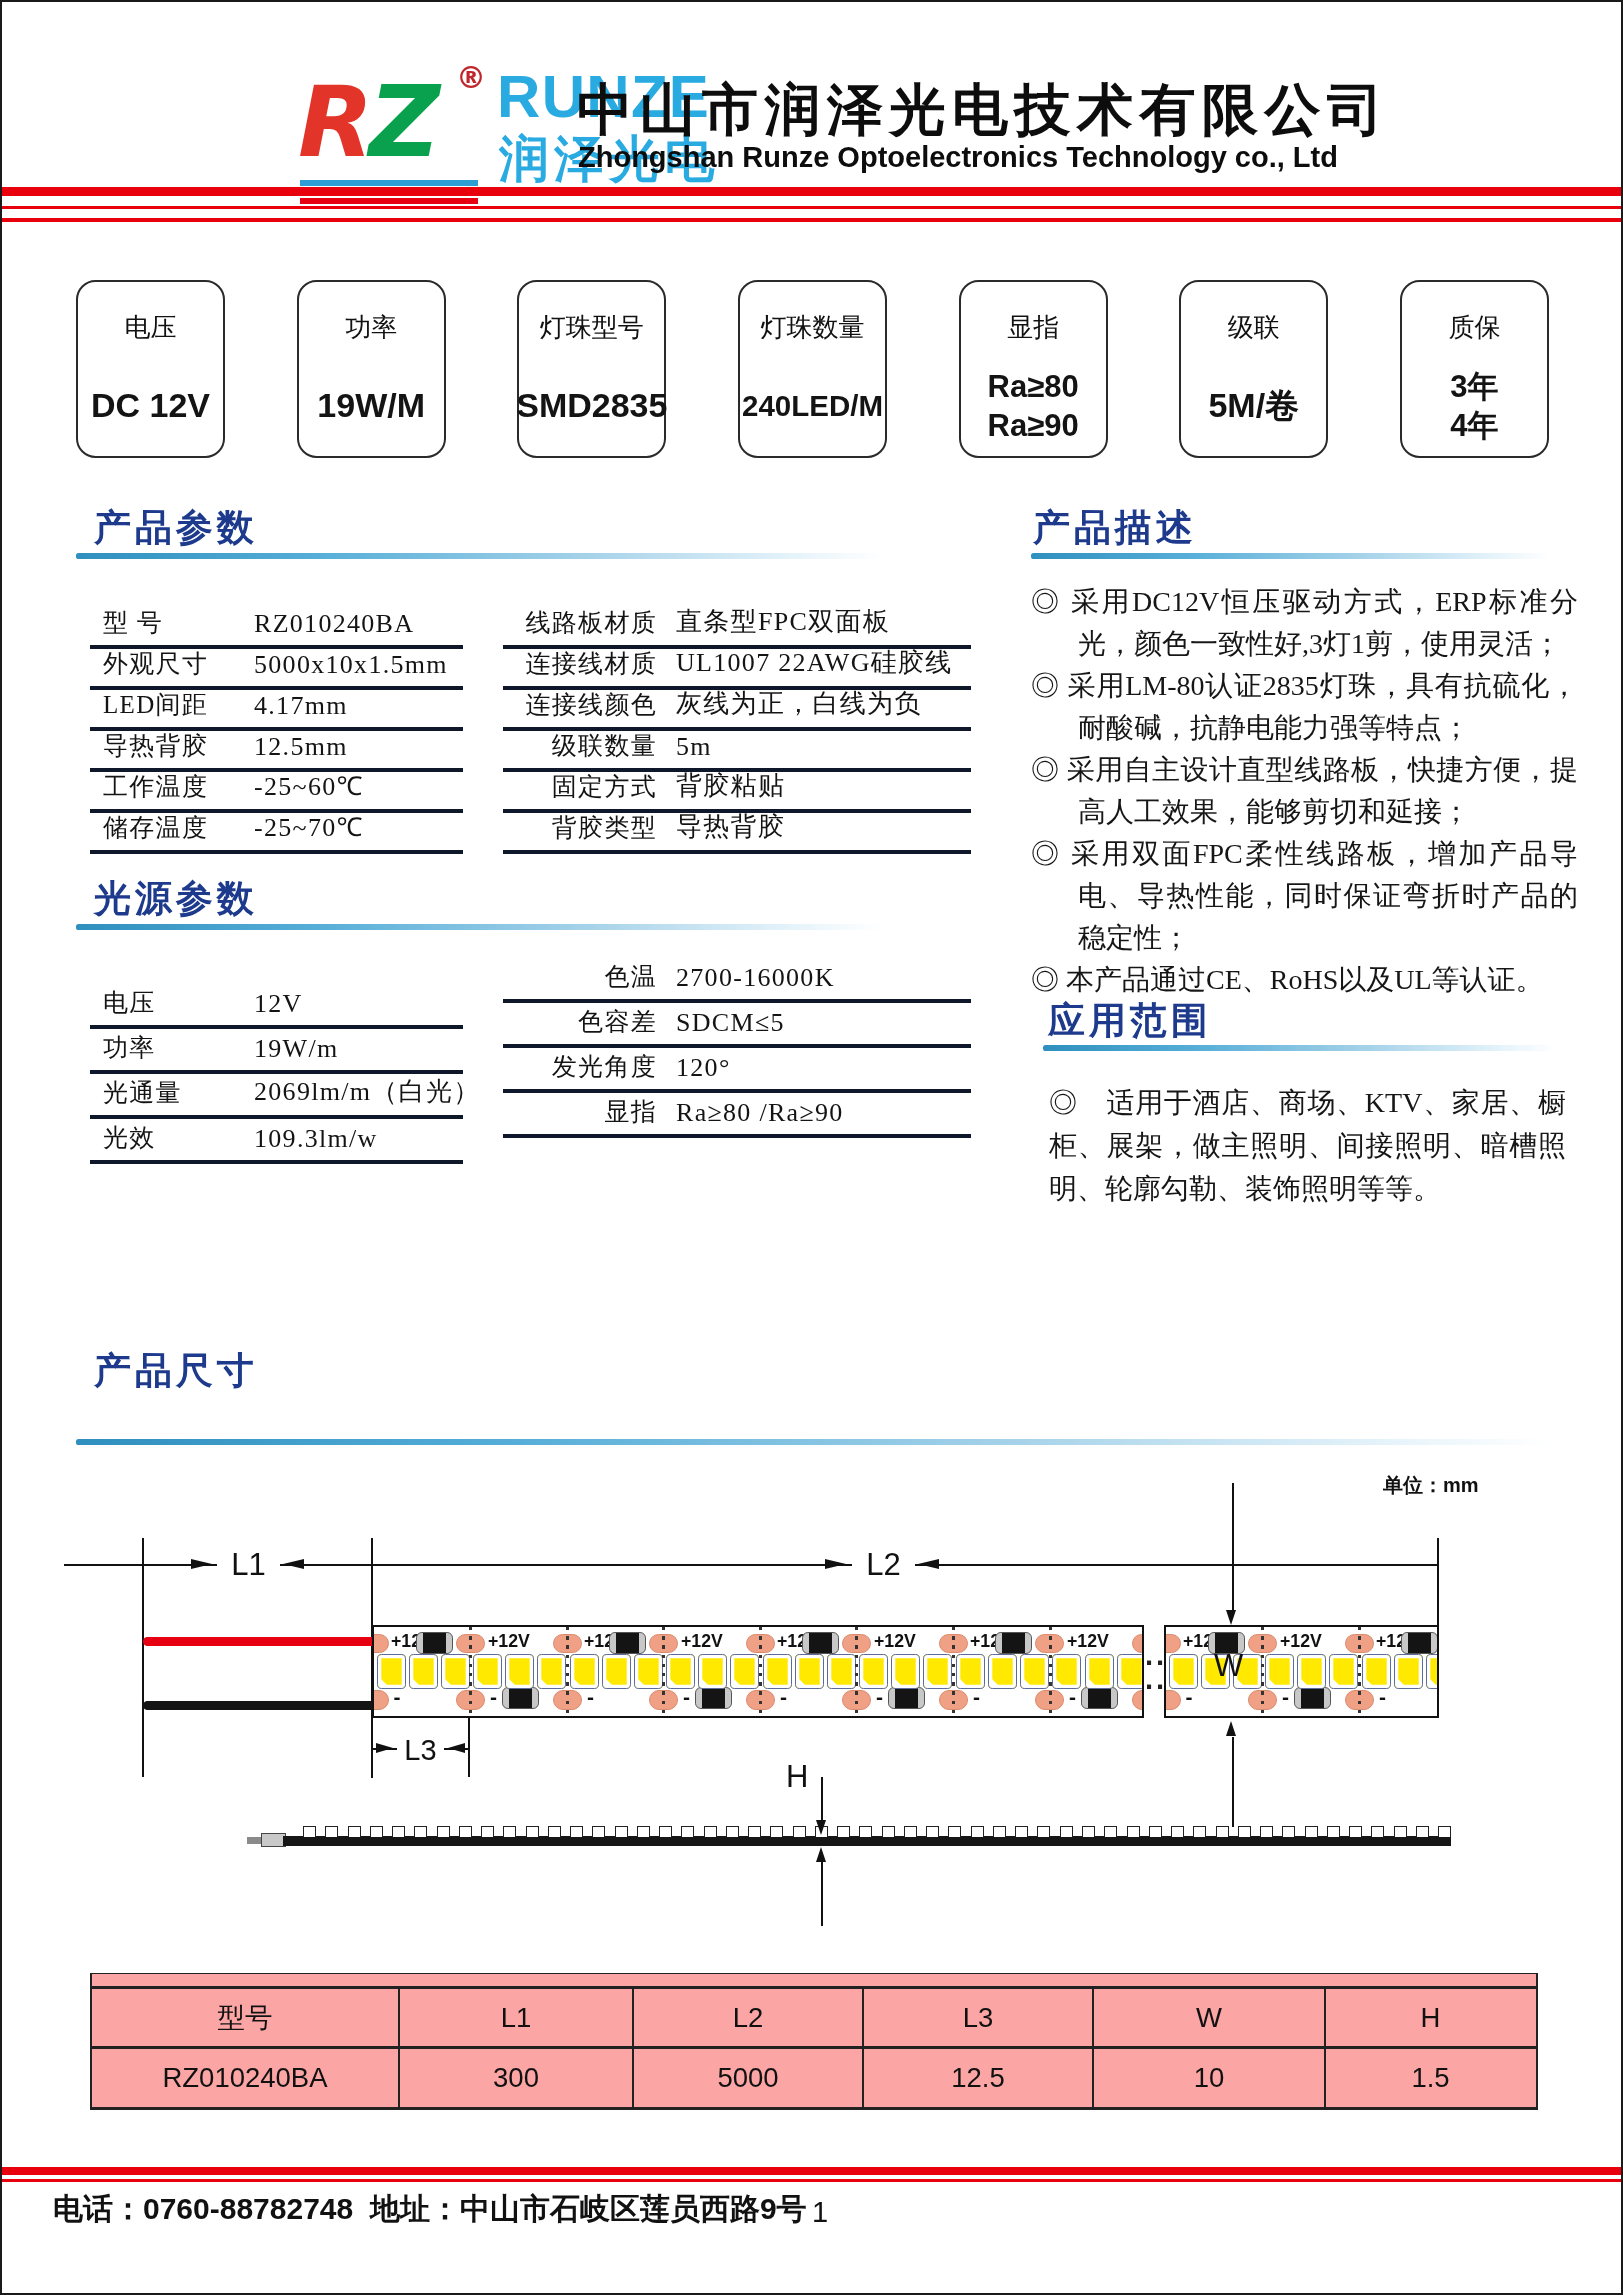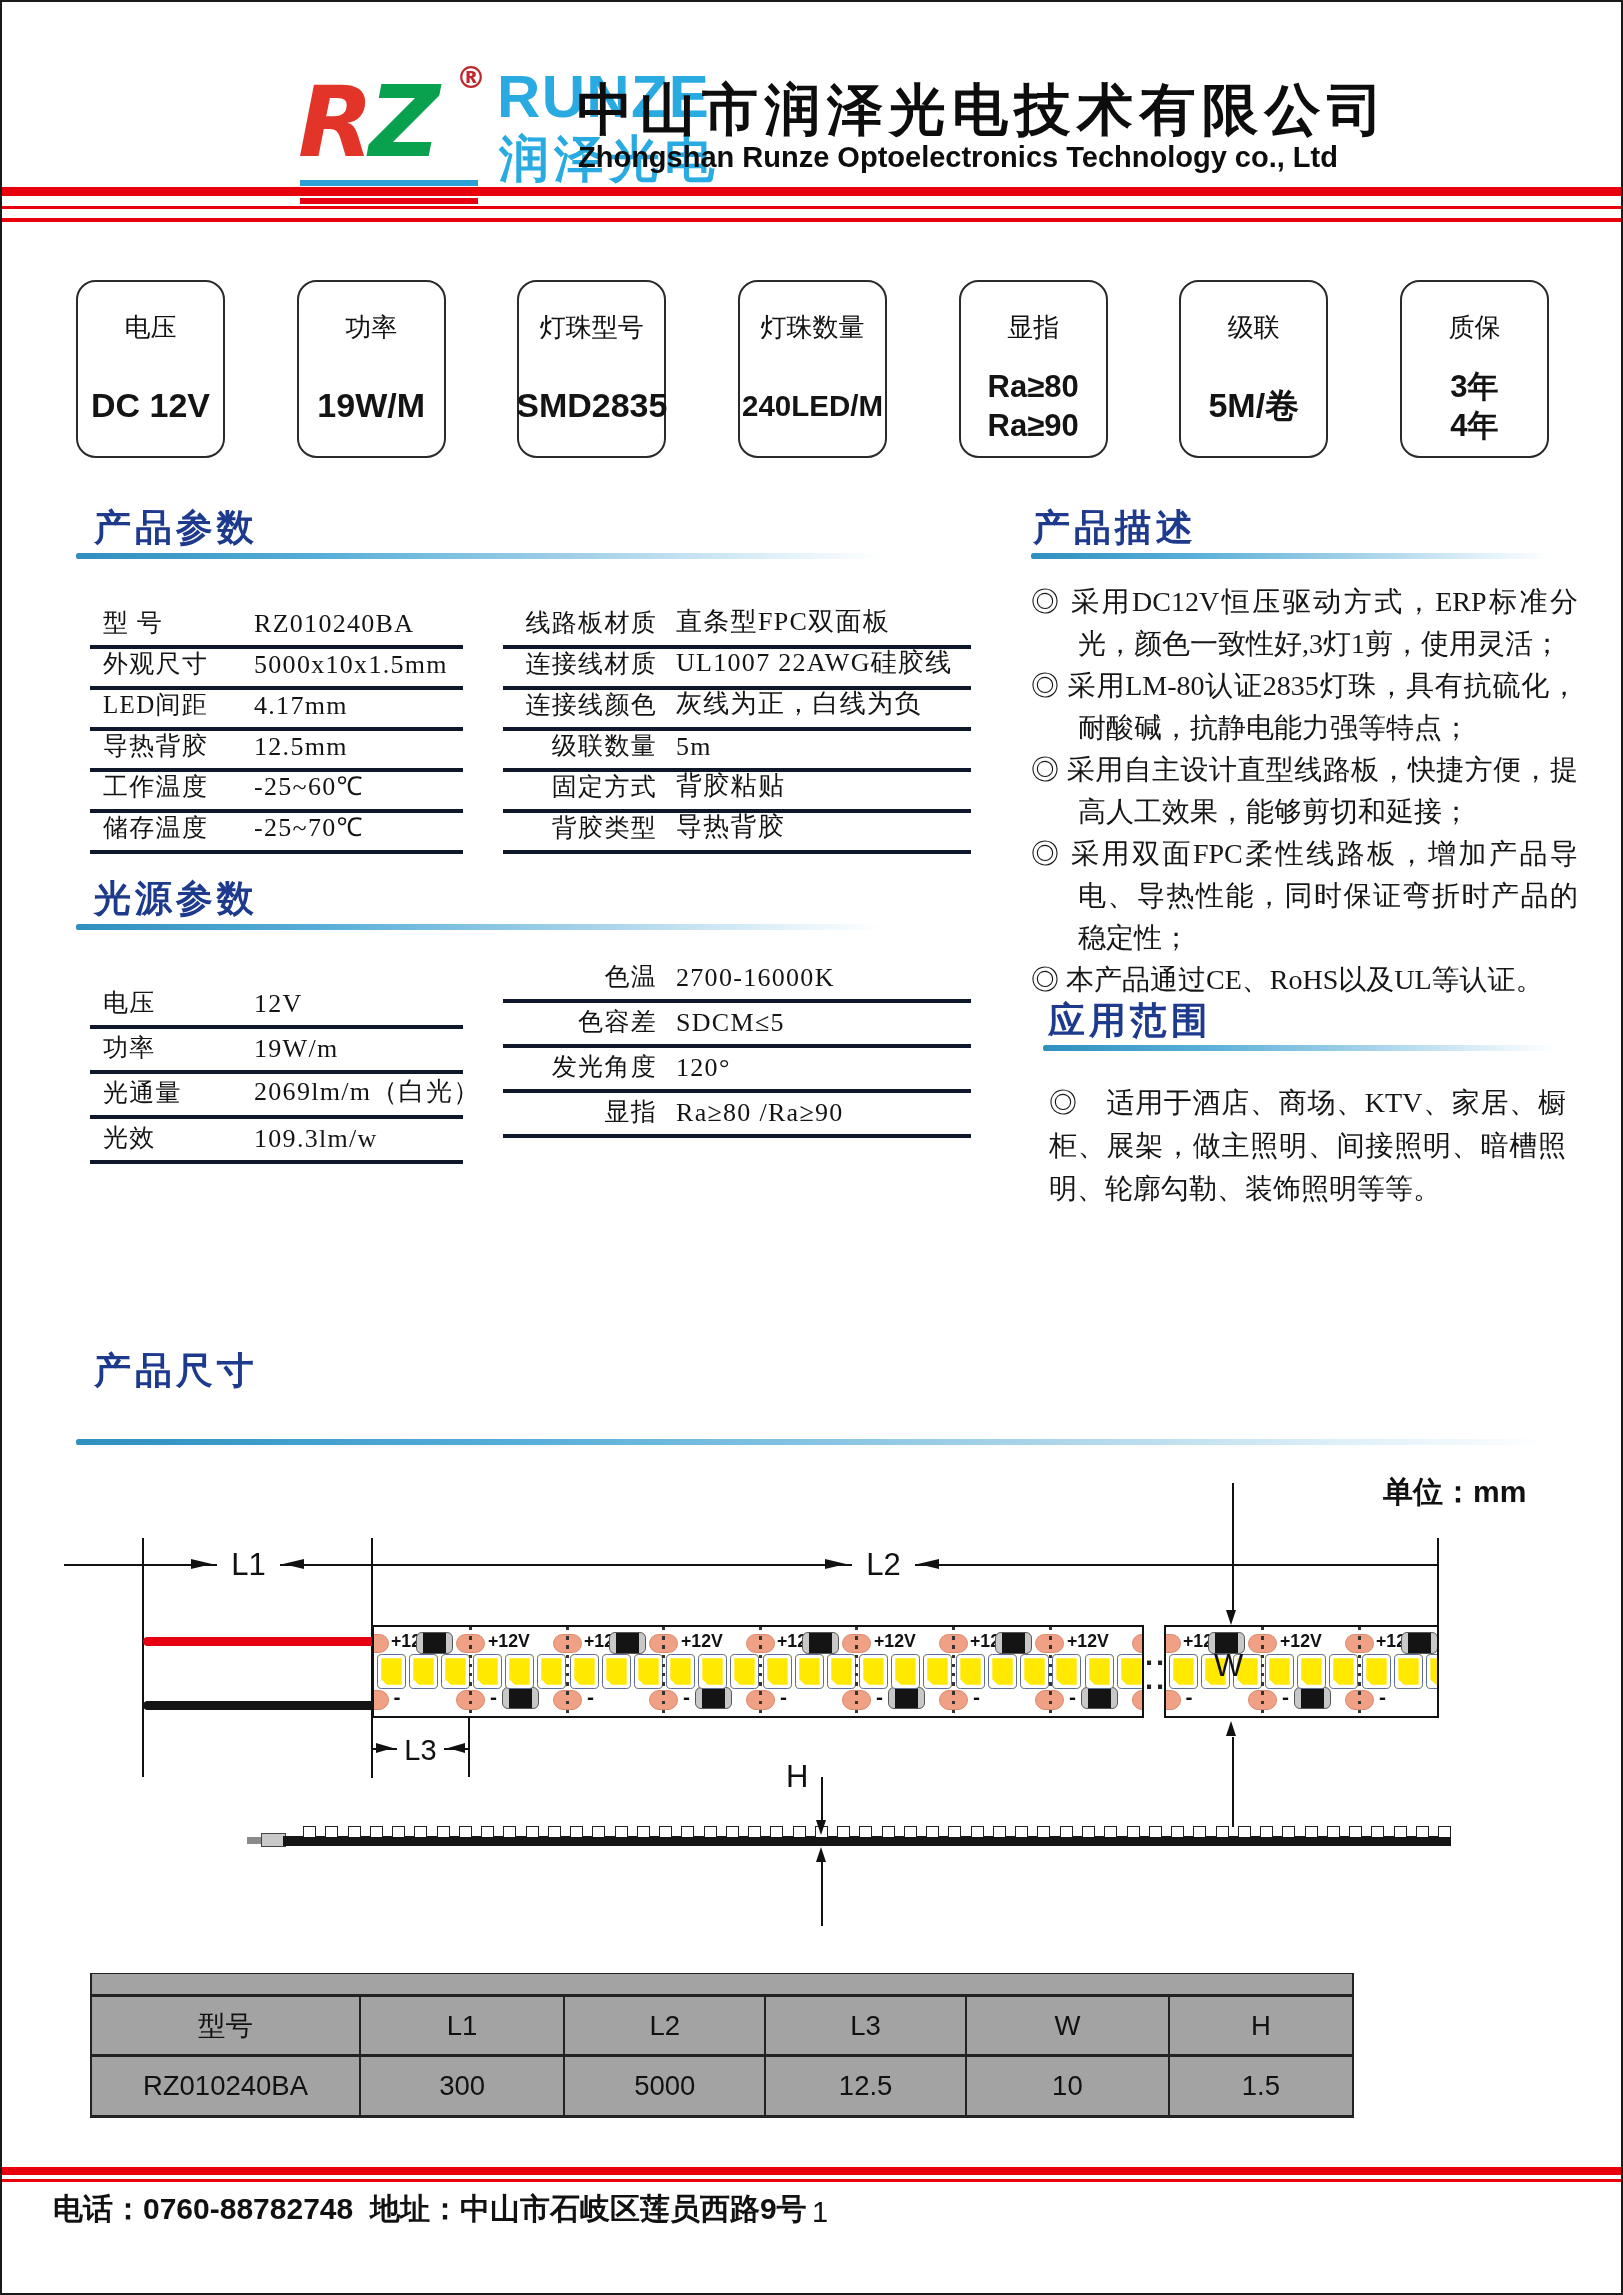--- a/index.html
+++ b/index.html
@@ -80,24 +80,24 @@
     background:linear-gradient(90deg,#c8c8c8 0 5.9px,#141414 5.9px calc(100% - 5.9px),#c8c8c8 calc(100% - 5.9px) 100%); }
   .res.rtop { top:5.2px; } .res.rbot { top:60px; }
   .led { position:absolute; top:27px; width:29px; height:35px; background:#ffe900; border:1.3px solid #5b6b9e; border-radius:4.6px; box-shadow:inset 0 0 0 3.3px #fff; }
   .led::after { content:""; position:absolute; left:2px; bottom:2px; width:0; height:0; border-left:8.5px solid #fff; border-top:8.5px solid transparent; }
   .break-dots { position:absolute; font-family:"Liberation Sans",sans-serif; font-weight:900; font-size:29px; color:#222; letter-spacing:1.3px; line-height:19.6px; }
 
   .sidebar-strip { position:absolute; background:#161616; }
   .nub { position:absolute; width:13px; height:10.5px; background:#fff; border:1.3px solid #222; border-bottom:none; }
   .connector { position:absolute; background:#c9c9c9; border:1.3px solid #444; }
   .connector-tail { position:absolute; background:#8a8a8a; }
-  .unit-label { position:absolute; font-family:"Liberation Sans",sans-serif; font-weight:700; font-size:30px; color:#111; }
-
-  
-  .dim-table { position:absolute; left:88px; top:1971px; width:1264px; border:2px solid #222; border-top:1.3px solid #222; border-bottom:3.9px solid #222; padding-top:20px; background:#a3a3a3; }
+  .unit-label { position:absolute; font-family:"Liberation Sans",sans-serif; font-weight:700; font-size:20px; color:#111; }
+
+  
+  .dim-table { position:absolute; left:88px; top:1971px; width:1448px; border:2px solid #222; border-top:1.3px solid #222; border-bottom:3.9px solid #222; padding-top:12px; background:#fca5a5; }
   .dtrow { display:flex; }
   .dtrow.head { height:63px; border-top:3.3px solid #222; border-bottom:3.9px solid #222; }
   .dtrow.body { height:58px; }
   .dcell { border-right:2px solid #222; display:flex; align-items:center; justify-content:center; font-family:"Liberation Sans",sans-serif; font-size:27.5px; color:#111; }
   .dcell:last-child { border-right:none; }
 
   
   .footer-contact { position:absolute; left:51px; top:2187px; font-family:"Liberation Sans",sans-serif; font-weight:700; font-size:30px; color:#111; white-space:pre; }
   .page-num { position:absolute; left:810px; top:2194px; font-family:"Liberation Sans",sans-serif; font-size:29px; color:#111; }
 </style>

